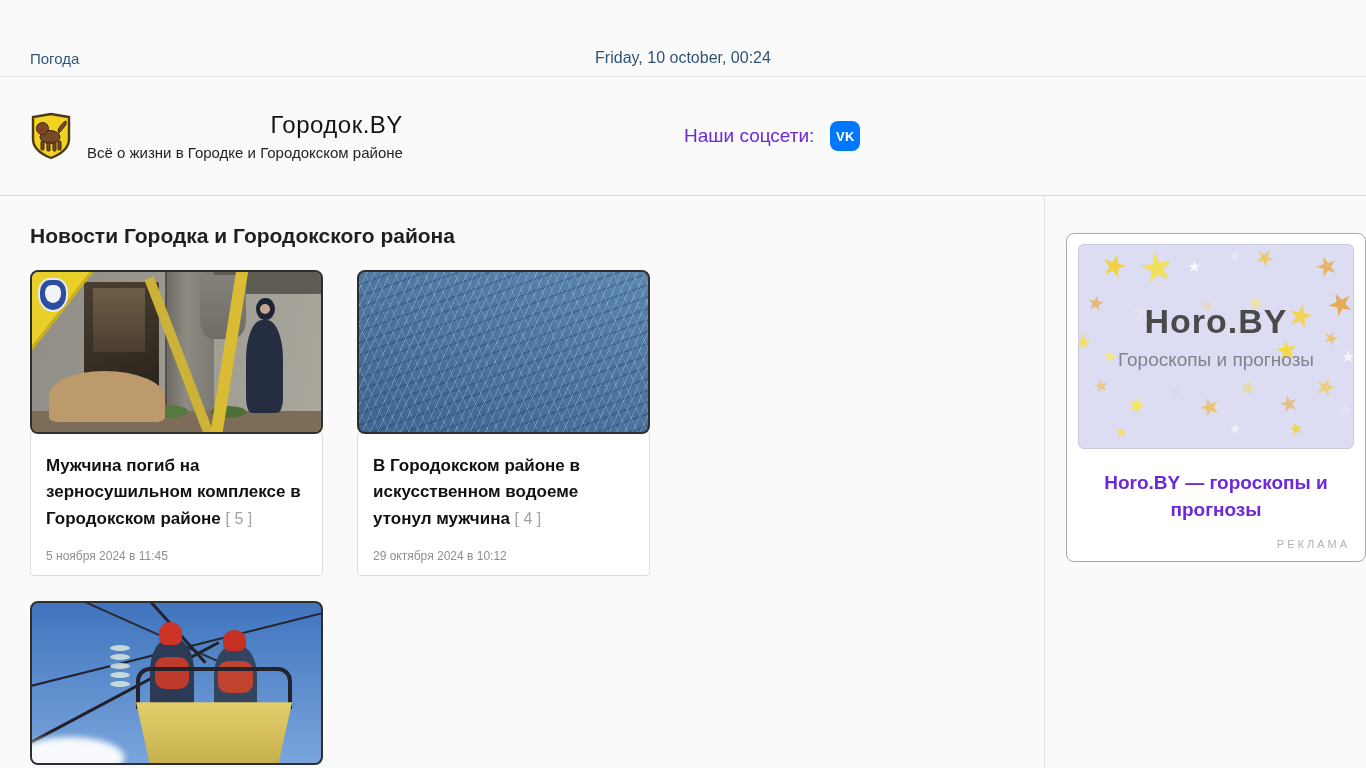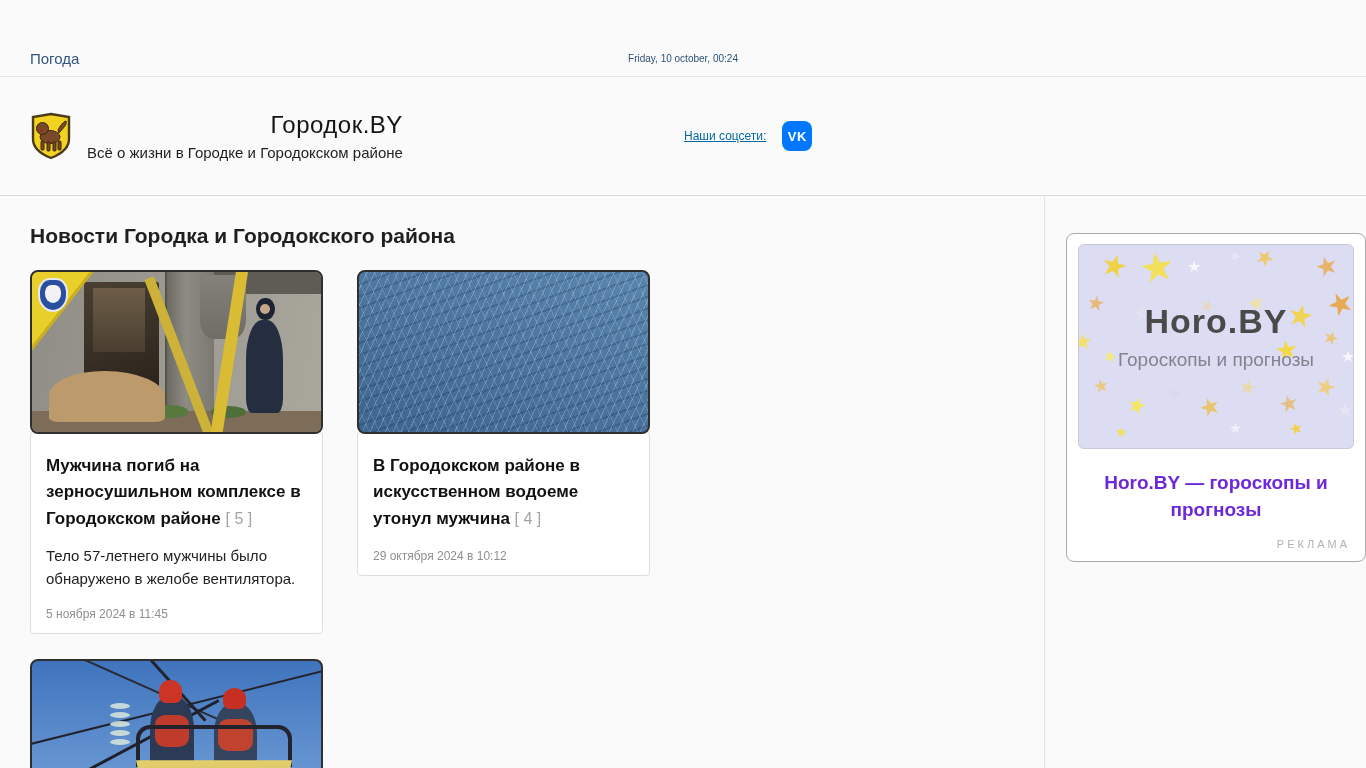--- a/index.html
+++ b/index.html
@@ -5,33 +5,33 @@
   * { margin:0; padding:0; box-sizing:border-box; }
   html,body { width:1366px; height:768px; overflow:hidden; background:#fafafa;
               font-family:"Liberation Sans", sans-serif; }
   a { text-decoration:none; }
 
   
   .topbar { position:relative; height:37px; display:flex; align-items:center;
             padding:0 30px; border-bottom:1px solid #e6e6e6; background:#fafafa;margin-top:40px; }
   .topbar .weather { color:#33567c; font-size:15px; cursor:pointer; }
   .topbar .datetime { position:absolute; left:50%; transform:translateX(-50%);
-                      color:#2e5276; font-size:10px; }
+                      color:#2e5276; font-size:16px; }
   .topbar .currency { margin-left:auto; color:#2e5276; font-size:15px; }
 
   
   .header { position:relative; height:119px; display:flex; align-items:center;
             padding:0 30px; border-bottom:1px solid #d9d9d9; background:#fafafa; }
   .logo { width:42px; height:48px; flex:0 0 auto; }
   .brand { margin-left:15px; }
   .brand .title { font-size:24px; font-weight:normal; color:#141414; letter-spacing:.5px;text-align:right; }
   .brand .subtitle { font-size:15px; color:#1f1f1f; margin-top:5px; }
   .socials { position:absolute; left:684px; top:0; height:100%;
              display:flex; align-items:center; }
-  .socials .label { font-size:12px; color:#0369a1;text-decoration:underline; }
+  .socials .label { font-size:19px; color:#6d28d9; }
   .vk { width:30px; height:30px; margin-left:16px; border-radius:8px; background:#0077ff;
         color:#fff; font-weight:bold; font-size:13px; display:flex; align-items:center;
         justify-content:center; cursor:pointer; letter-spacing:.5px; }
   .auth { margin-left:auto; text-align:right; line-height:26px; }
   .auth a { display:block; color:#2e6398; font-size:16px; cursor:pointer; }
 
   
   .content { display:flex; height:612px; }
   .main-col { width:1149px; border-right:1px solid #e3e3e3; padding:28px 0 0 30px; }
   .side-col { width:341px; padding-top:37px; }
@@ -182,21 +182,20 @@
           <div class="el gd-head"></div>
           <div class="el gd-face"></div>
           <div class="el gd-ribbon"></div>
           <div class="el gd-emblem"></div>
           <div class="el gd-emblem-in"></div>
         </div>
         <div class="card-body">
           <div class="card-title"><span>Мужчина погиб на зерносушильном комплексе в Городокском районе</span>
             <span class="card-count">[ 5 ]</span>
           </div>
-          <div class="card-snippet">Тело 57-летнего мужчины было обнаружено в желобе вентилятора.</div>
           <div class="card-date">5 ноября 2024 в 11:45</div>
         </div>
       </div>
 
       <div class="card">
         <div class="card-img img-water"></div>
         <div class="card-body">
           <div class="card-title"><span>В Городокском районе в искусственном водоеме утонул мужчина</span>
             <span class="card-count">[ 4 ]</span>
           </div>

